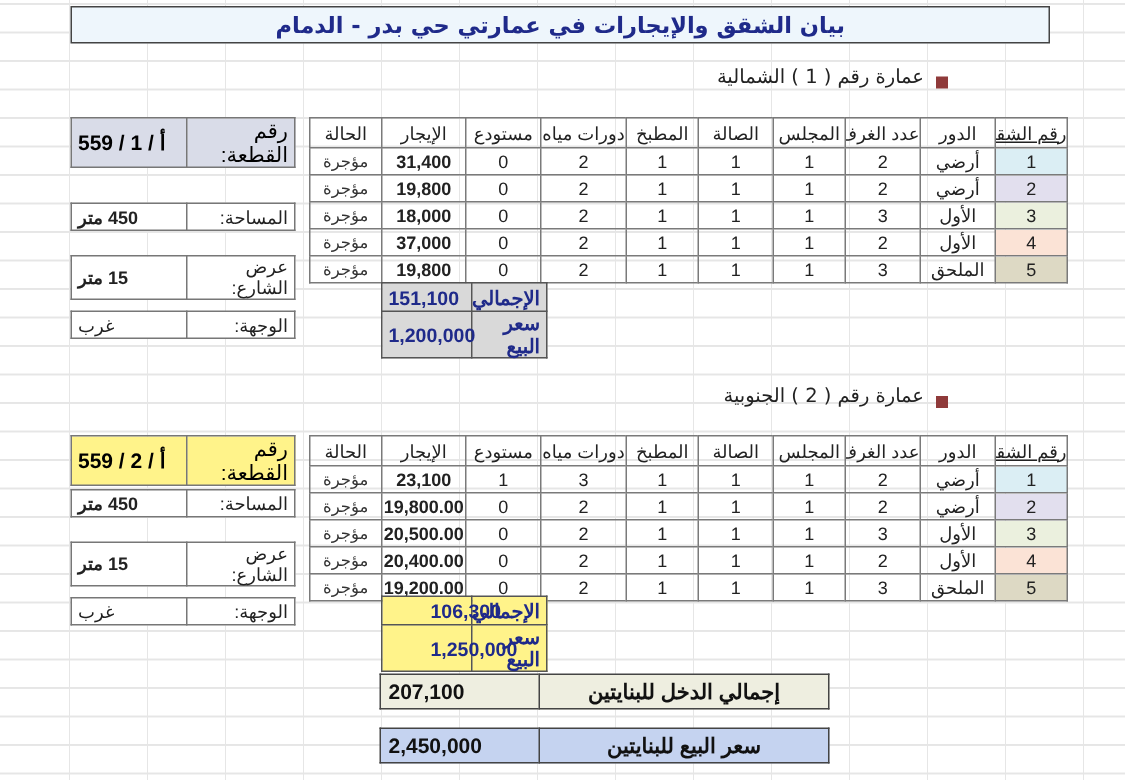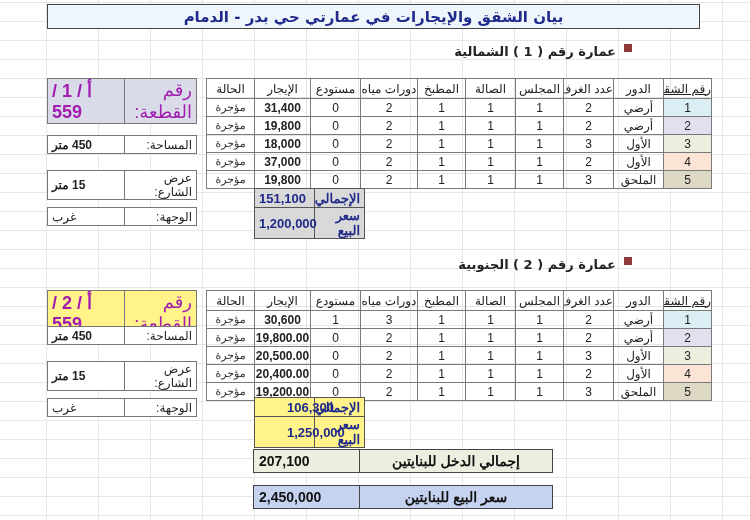--- a/index.html
+++ b/index.html
@@ -14,22 +14,22 @@
     background-position: 46px 0, 0 2px;
   }
   .abs { position:absolute; box-sizing:border-box; }
   .title-box {
     left:47px; top:4px; width:653px; height:25px;
     border:1px solid #444; background:#eef6fc;
     display:flex; align-items:center; justify-content:center;
     color:#1f2a8a; font-weight:bold; font-size:15px; direction:rtl;
   }
   .section-head {
-    display:flex; align-items:flex-start; gap:8px; direction:rtl;
-    font-size:13px; font-weight:bold; color:#222;
+    display:flex; align-items:flex-end; gap:8px; direction:rtl;
+    font-size:13px; font-weight:normal; color:#222;
   }
   .bullet { width:8px; height:8px; background:#8f3a3a; display:inline-block; }
   table.grid {
     position:absolute; border-collapse:collapse; direction:rtl;
     font-family:"Liberation Sans", sans-serif; font-size:12px; color:#222;
     table-layout:fixed;
   }
   table.grid td {
     border:1px solid #7a7a7a; text-align:center; padding:0;
     white-space:nowrap; overflow:hidden;
@@ -55,21 +55,21 @@
   .tot.gray td { background:#d9d9d9; }
   .tot.yellow td { background:#fff38a;padding-left:32px; }
   .info {
     border-collapse:collapse; direction:rtl; position:absolute;
     font-family:"Liberation Sans", sans-serif; font-size:12px; color:#222;
     table-layout:fixed;
   }
   .info td { border:1px solid #777; height:17px; padding:0 4px; background:#fff; }
   .info .k { text-align:right; }
   .info .v { text-align:left; direction:rtl; font-weight:bold; }
-  .plot td { font-size:18px; color:#a21caf; font-weight:bold; height:20px; }
+  .plot td { font-size:14px; color:#000000; font-weight:bold; height:20px; }
   .plot .k { font-weight:normal; }
   .plot.gray td { background:#d9dce8; }
   .plot.yellow td { background:#fff38a; }
   .summary {
     border-collapse:collapse; direction:rtl; position:absolute;
     font-family:"Liberation Sans", sans-serif; font-weight:bold; font-size:14px; color:#111;
     table-layout:fixed;
   }
   .summary td { border:1px solid #444; height:22px; padding:0 5px; }
   .summary .lbl { text-align:center; }
@@ -275,21 +275,21 @@
   </tr>
   <tr class="row">
     <td class="c1">1</td>
     <td>أرضي</td>
     <td>2</td>
     <td>1</td>
     <td>1</td>
     <td>1</td>
     <td>3</td>
     <td>1</td>
-    <td class="rent">30,600</td>
+    <td class="rent">23,100</td>
     <td class="status">مؤجرة</td>
   </tr>
   <tr class="row">
     <td class="c2">2</td>
     <td>أرضي</td>
     <td>2</td>
     <td>1</td>
     <td>1</td>
     <td>1</td>
     <td>2</td>

